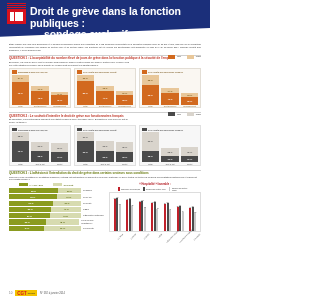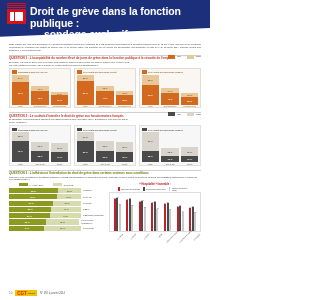--- a/index.html
+++ b/index.html
@@ -169,21 +169,21 @@
     <div class="logo-lines">
       <i></i>
         <i></i>
         <i></i>
         <i></i>
     </div>
     <div class="logo-mark">
       <div class="lm-inner"></div>
     </div>
     <div class="header-title">
-      <span>Droit de grève dans la fonction publique :</span>
+      <span>Droit de grève dans la fonction publiques :</span>
       <span class="line2">sondage exclusif</span>
     </div>
     <div class="header-wedge"></div>
   </div>
 
   <div class="intro">Etude réalisée par l'Ifop pour Dimensions et le Journal du Dimanche auprès d'un échantillon de 1 008 personnes représentatif de la population française âgée de 18 ans et plus, ainsi que sur un échantillon représentatif de l'ensemble des salariés du secteur privé et du secteur public. Les questions ont été posées par questionnaire auto-administré en ligne du 9 au 11 janvier 2014. Compare résultat bien homogène, 4 sur 10 dernières fois.</div>
 
   <div class="section">
     <div class="hr-line"></div>
     <div class="q-title">QUESTION 1 : L'acceptabilité du nombre élevé de jours de grève dans la fonction publique à la sécurité de l'emploi</div>

